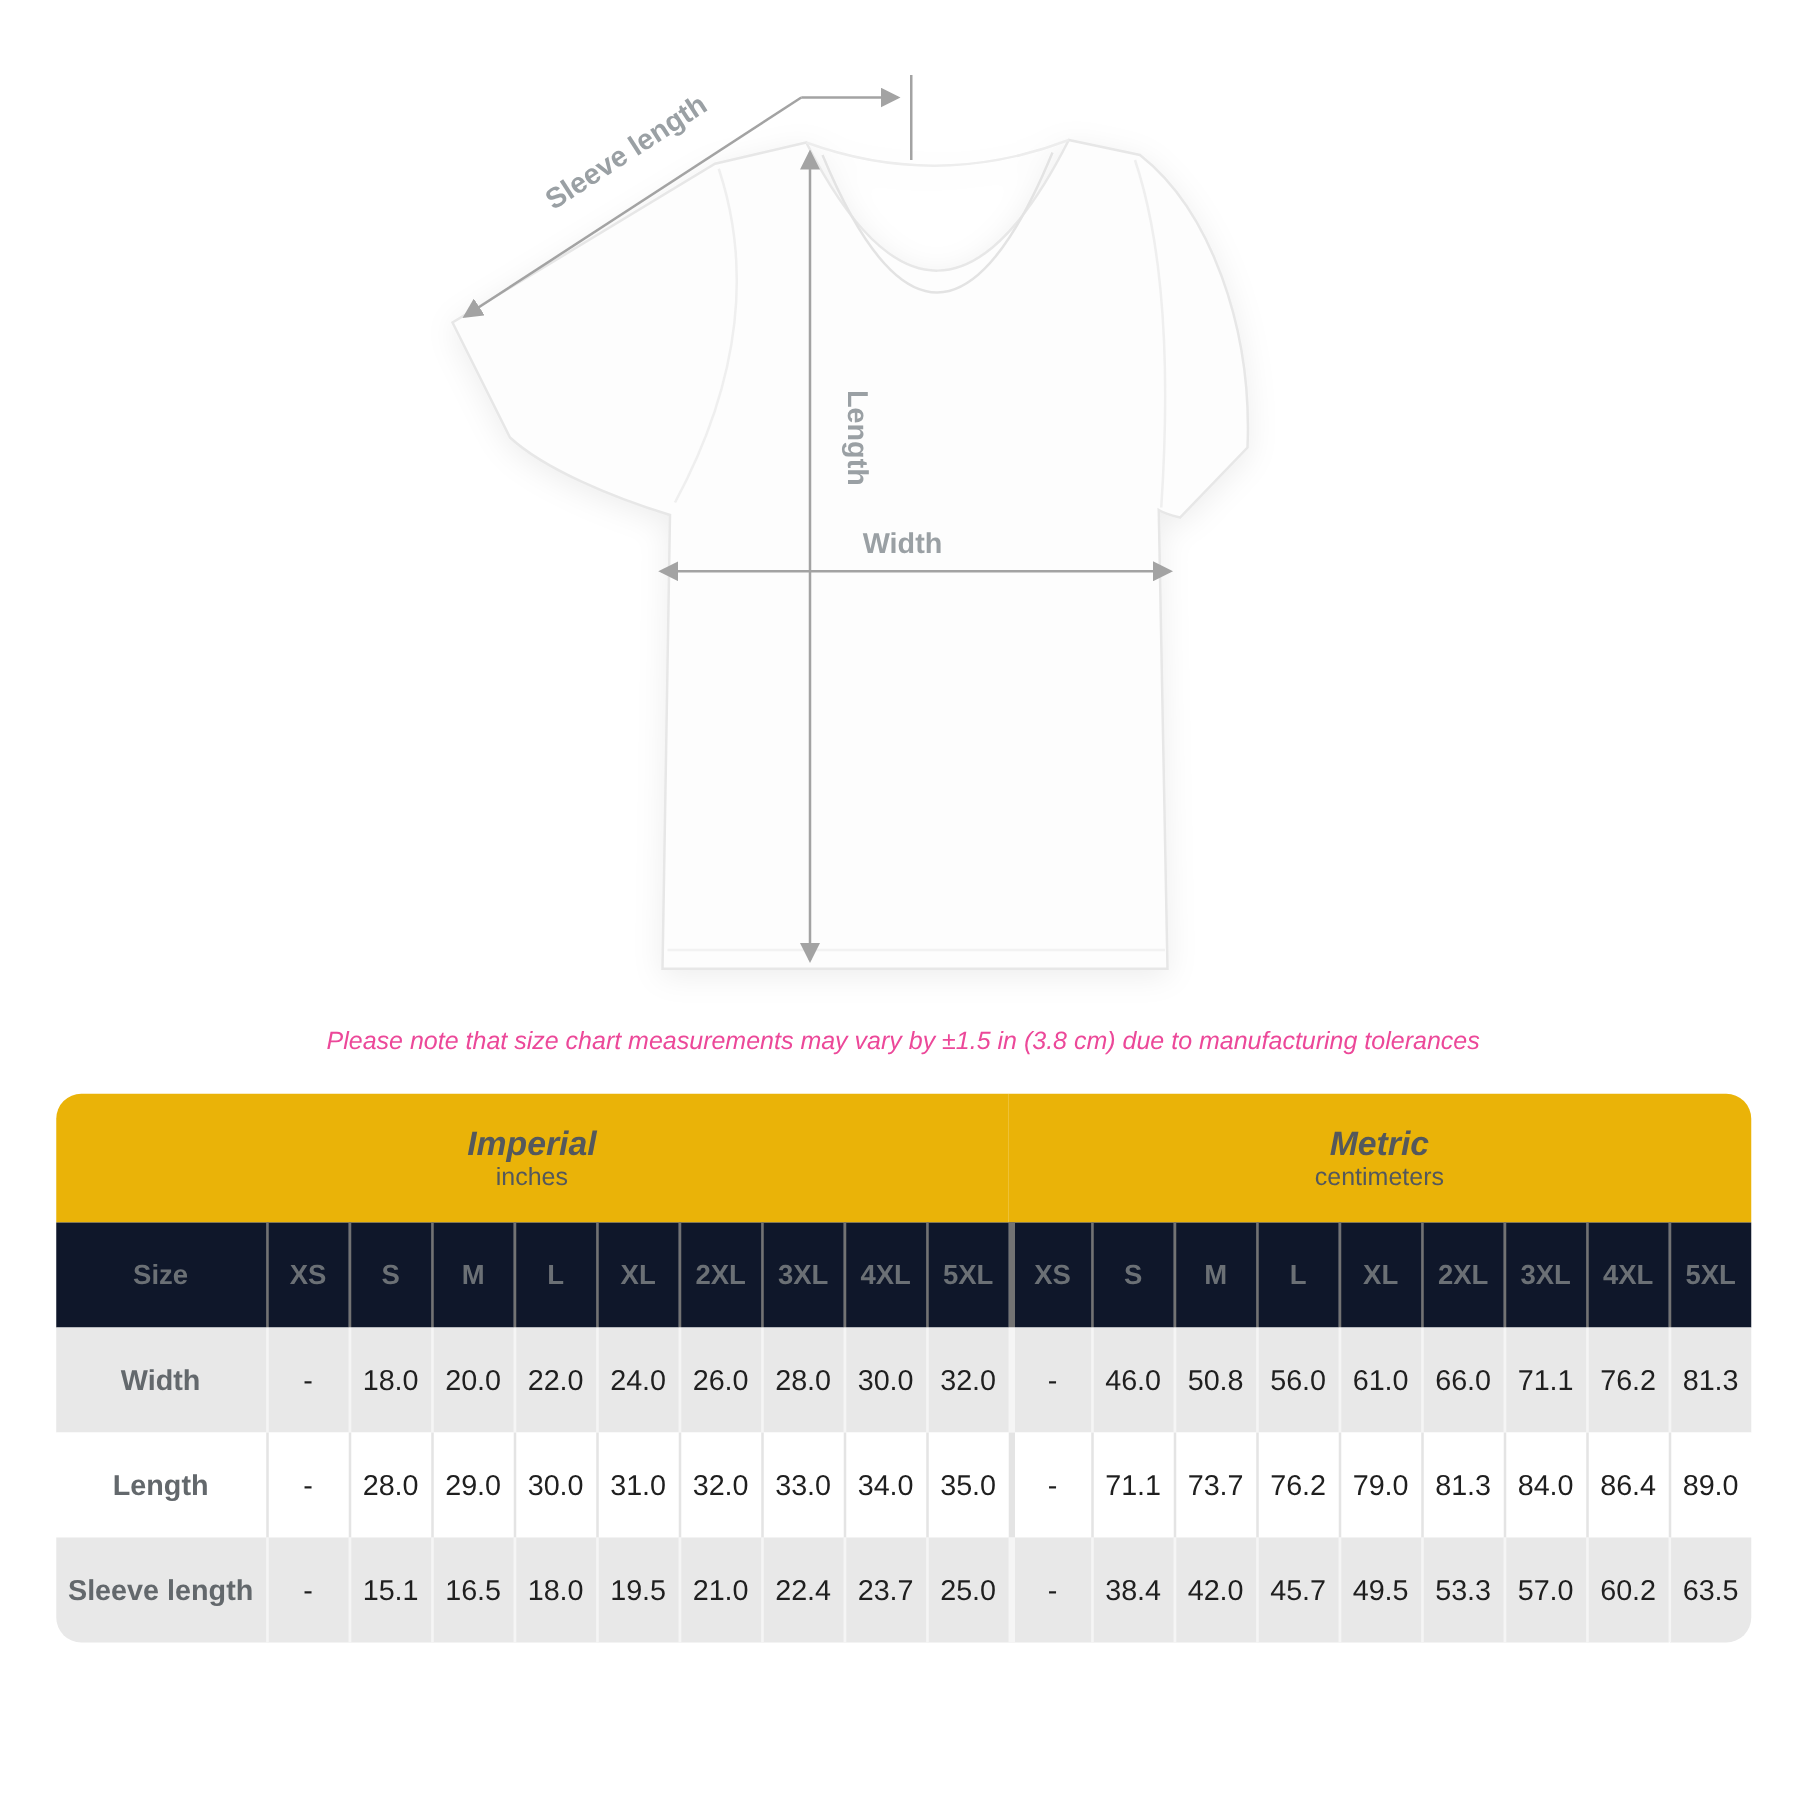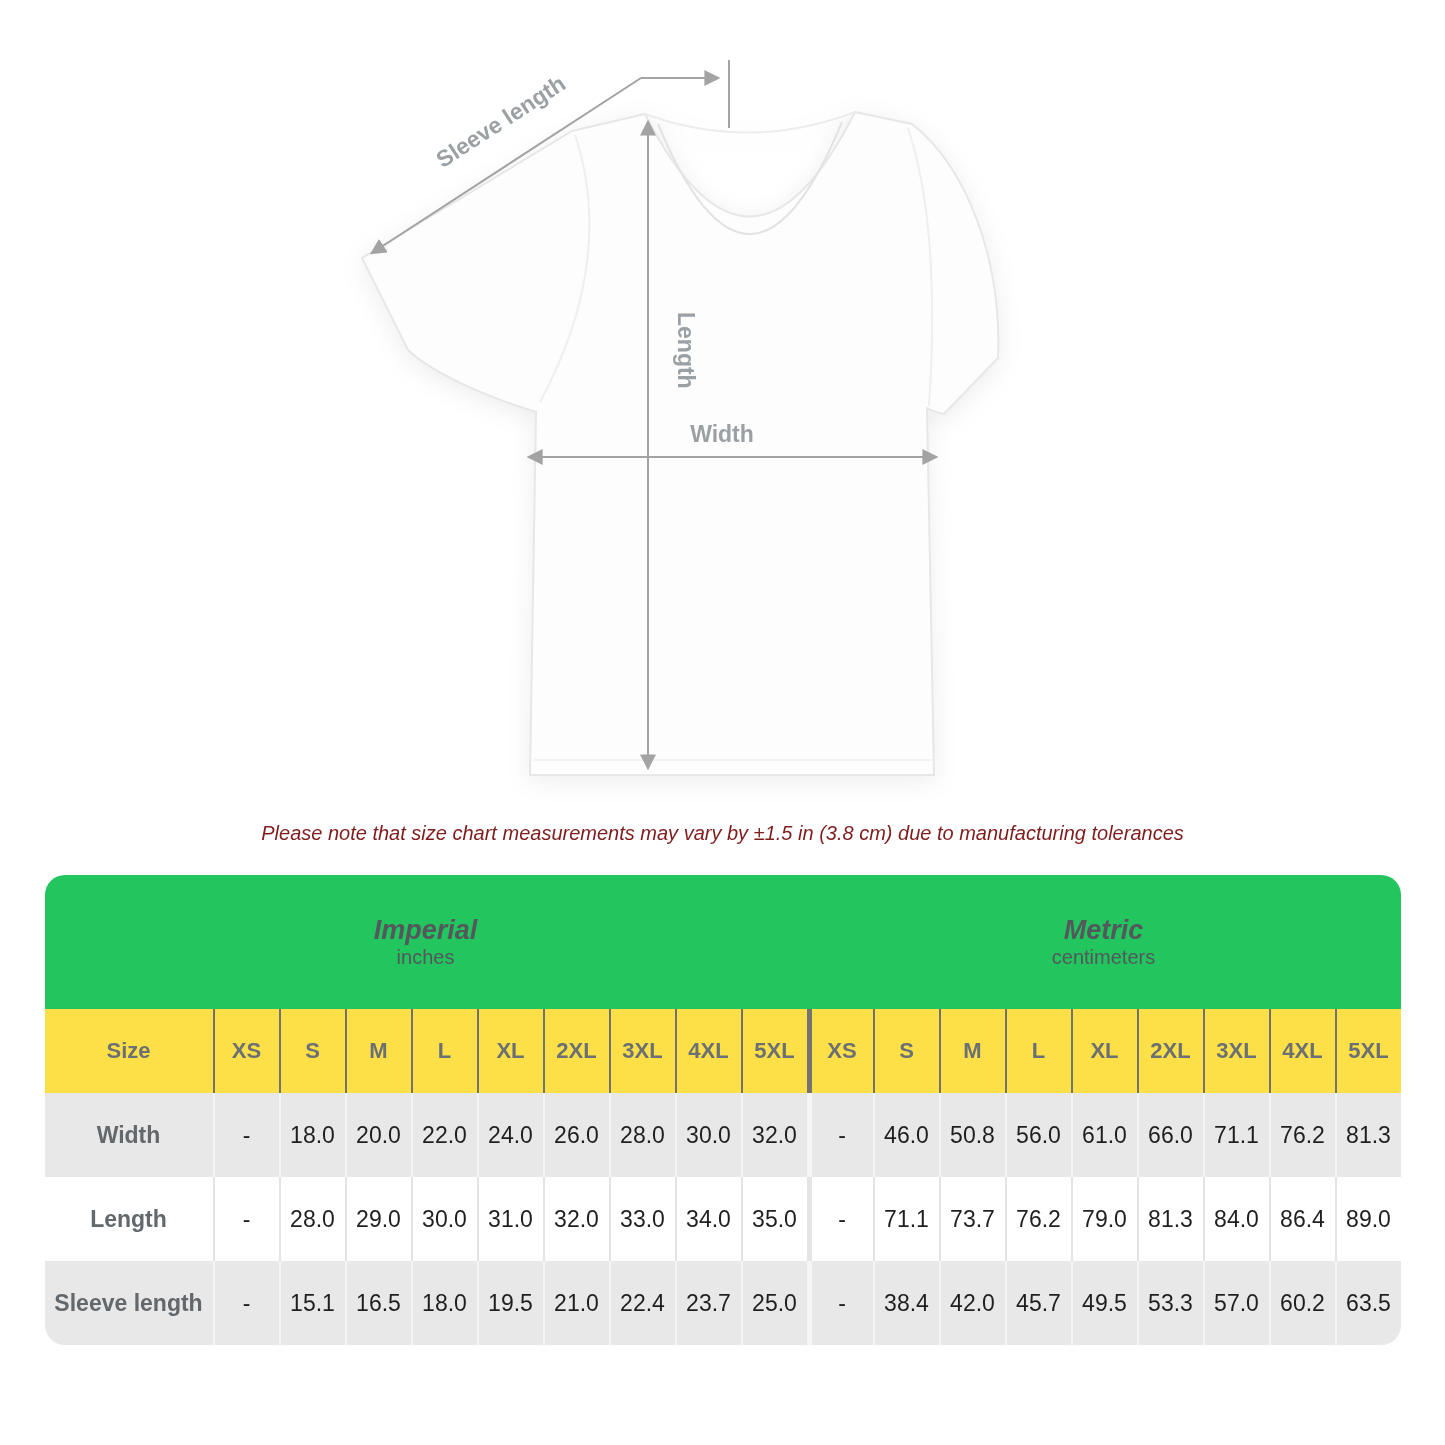--- a/index.html
+++ b/index.html
@@ -16,40 +16,40 @@
   .diagram svg { position: absolute; left: 0; top: 0; }
   .dim-label { font-weight: bold; font-size: 23px; fill: #9aa0a4; }
 
   
   .headings { text-align: center; }
   .page-title {
     margin: 16px 0 10px 0;
     font-size: 32px; font-weight: bold; color: #262626;
   }
   .page-subtitle {
-    font-size: 20px; font-style: italic; color: #7f1d1d;
+    font-size: 20px; font-style: italic; color: #ec4899;
   }
 
   
   table.size-table {
     width: 1356px; margin: 30px auto 0 auto;
     border-collapse: separate; border-spacing: 0;
     table-layout: fixed; font-size: 23px;
   }
   col.c-label { width: 168px; }
   .size-table th, .size-table td {
     text-align: center; vertical-align: middle; padding: 0; font-weight: normal;
   }
-  .group-cell { background: #22c55e; height: 134px; }
+  .group-cell { background: #eab308; height: 103px; }
   .group-cell.gl { border-radius: 20px 0 0 0; }
   .group-cell.gr { border-radius: 0 20px 0 0; }
   .gname { font-size: 27px; font-weight: bold; font-style: italic; color: #54585c; }
   .gunit { font-size: 20px; color: #54585c; margin-top: 0; }
 
-  tr.size-row th { height: 84px; background: #fde047; color: #6b7075; font-weight: bold; font-size: 22px; }
+  tr.size-row th { height: 84px; background: #0f172a; color: #6b7075; font-weight: bold; font-size: 22px; }
   tr.data-row td { height: 84px; color: #1f1f1f; }
   tr.data-row td.lbl { color: #63686c; font-weight: bold; }
   tr.gray td { background: #e8e8e8; }
   tr.white td { background: #ffffff; }
 
   tr.size-row .v  { border-left: 2px solid #737373; }
   tr.white  .v    { border-left: 2px solid #e4e4e4; }
   tr.gray   .v    { border-left: 2px solid #f5f5f5; }
   tr.size-row .sec, tr.white .sec, tr.gray .sec { border-left-width: 5px; }
 

